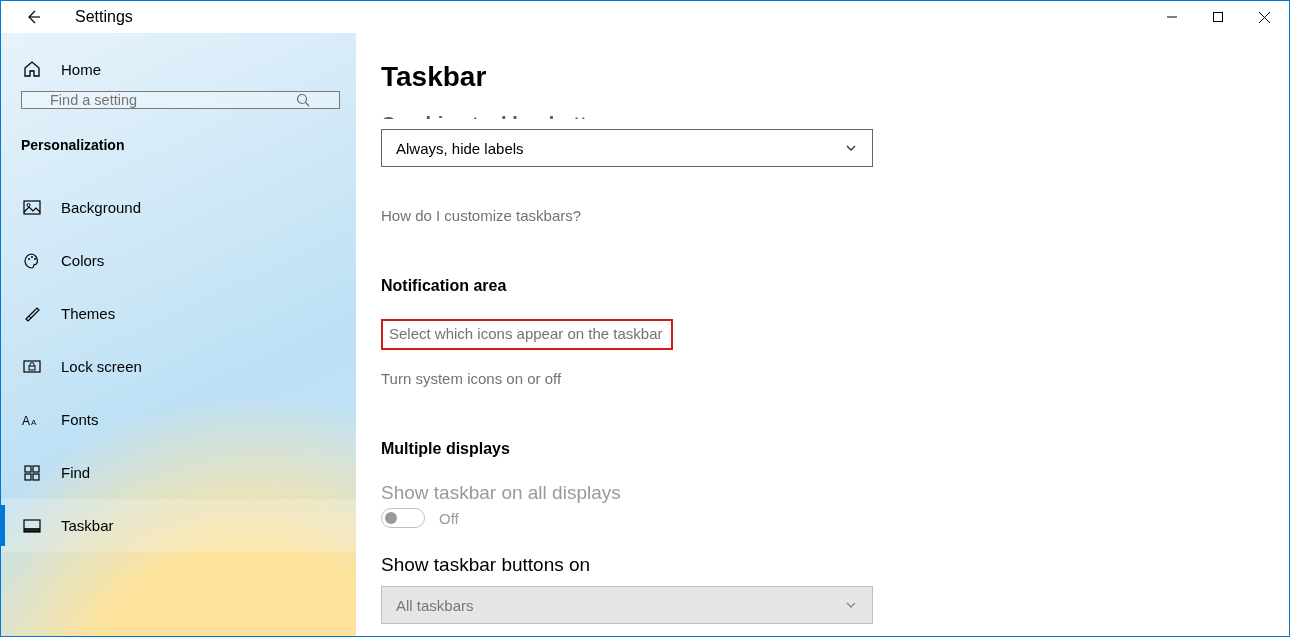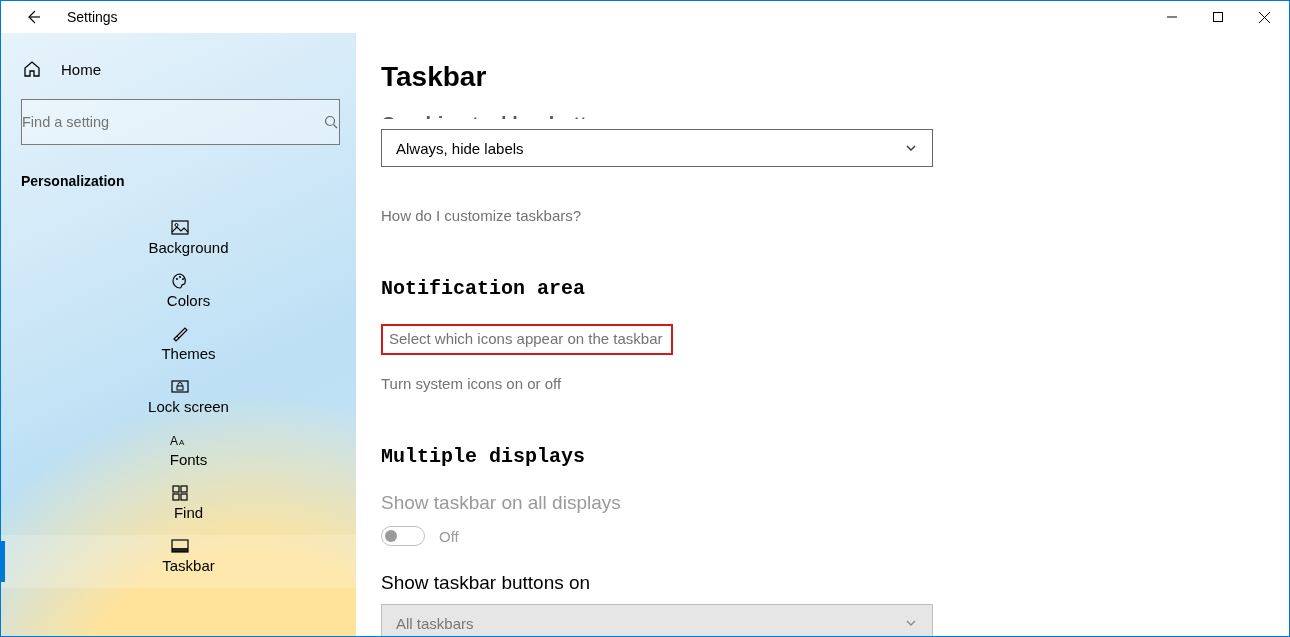--- a/index.html
+++ b/index.html
@@ -25,21 +25,21 @@
     align-items: center;
     width: 355px;
     height: 100%;
     padding-left: 18px;
   }
   .back-btn {
     width: 28px; height: 28px;
     display: flex; align-items: center; justify-content: center;
     margin-right: 20px;
   }
-  .title-text { font-size: 14px; color: #000; }
+  .title-text { font-size: 16px; color: #000; margin-left: 8px; }
   .window-controls {
     margin-left: auto;
     display: flex;
     height: 100%;
     padding-right: 2px;
   }
   .wc-btn {
     width: 46px; height: 100%;
     display: flex; align-items: center; justify-content: center;
     font-size: 11px;
@@ -63,27 +63,27 @@
   .home-row {
     display: flex; align-items: center;
     height: 44px;
     padding-left: 20px;
     margin-top: 6px;
     color: #000;
   }
   .home-row .icon { width: 22px; height: 22px; margin-right: 18px; display:flex;align-items:center;justify-content:center;}
   .home-row span.label { font-size: 15px; }
   .search-box {
-    margin: 8px 16px 0 20px;
-    height: 46px;
+    margin: 0 16px 0 20px;
+    height: 18px;
     border: 1px solid #7a7a7a;
     background: rgba(255,255,255,0.35);
     display: flex;
     align-items: center;
-    padding: 0 0;
+    padding: 0 28px;
   }
   .search-box input {
     flex: 1;
     border: none;
     background: transparent;
     font-size: 14.5px;
     color: #555;
     outline: none;
   }
   .search-box .sicon { width:16px;height:16px;display:flex;align-items:center;justify-content:center;opacity:.7;}
@@ -91,21 +91,20 @@
     margin: 28px 0 12px 20px;
     font-size: 14px;
     font-weight: 600;
     color: #000;
   }
   .nav-item {
     display: flex; align-items: center;
     height: 53px;
     padding-left: 20px;
     position: relative;
-    flex-direction: column;
   }
   .nav-item .icon { width: 22px; height: 22px; margin-right: 18px; display:flex;align-items:center;justify-content:center;}
   .nav-item .label { font-size: 15px; color:#000;}
   .nav-item.selected::before {
     content:"";
     position:absolute;
     left:0; top:6px; bottom:6px;
     width:4px;
     background:#0078d7;
   }
@@ -116,36 +115,36 @@
     padding: 28px 0 0 25px;
     overflow: hidden;
     position: relative;
   }
   .page-title { font-size: 28px; font-weight: 600; color:#000; margin-bottom: 20px;}
   .cropped-label {
     font-size: 20px; font-weight: 600; color:#333;
     height: 6px; overflow: hidden; margin-bottom: 10px; opacity:.8;
   }
   .dropdown {
-    width: 552px; height: 38px;
+    width: 492px; height: 38px;
     border: 1px solid #666;
     display:flex; align-items:center;
     padding: 0 14px;
     font-size: 15px;
     color:#000;
     justify-content: space-between;
     background:#fff;
   }
   .dropdown.disabled { background:#e6e6e6; border-color:#bfbfbf; color:#777; }
   .link { color:#737373; font-size:15px; display:inline-block; }
   .link.framed { border:2.5px solid #d11a1a; padding: 4px 8px 6px 6px; }
-  .section-h { font-size: 20px; font-weight:600; color:#000;font-family:Liberation Mono, monospace; }
+  .section-h { font-size: 16px; font-weight:600; color:#000; }
   .setting-label { font-size:19px; color:#000; }
   .setting-label.disabled { color:#9a9a9a; }
-  .toggle-row { display:flex; align-items:center; gap:14px; margin-top:12px;}
+  .toggle-row { display:flex; align-items:center; gap:14px; margin-top:4px;}
   .toggle {
     width:44px; height:20px;
     border:1px solid #888; border-radius:20px;
     position:relative; background:#fff;
   }
   .toggle .knob {
     width:12px;height:12px;border-radius:50%;
     background:#333; position:absolute; left:3px; top:3px;
   }
   .toggle.disabled { border-color:#bfbfbf;}

